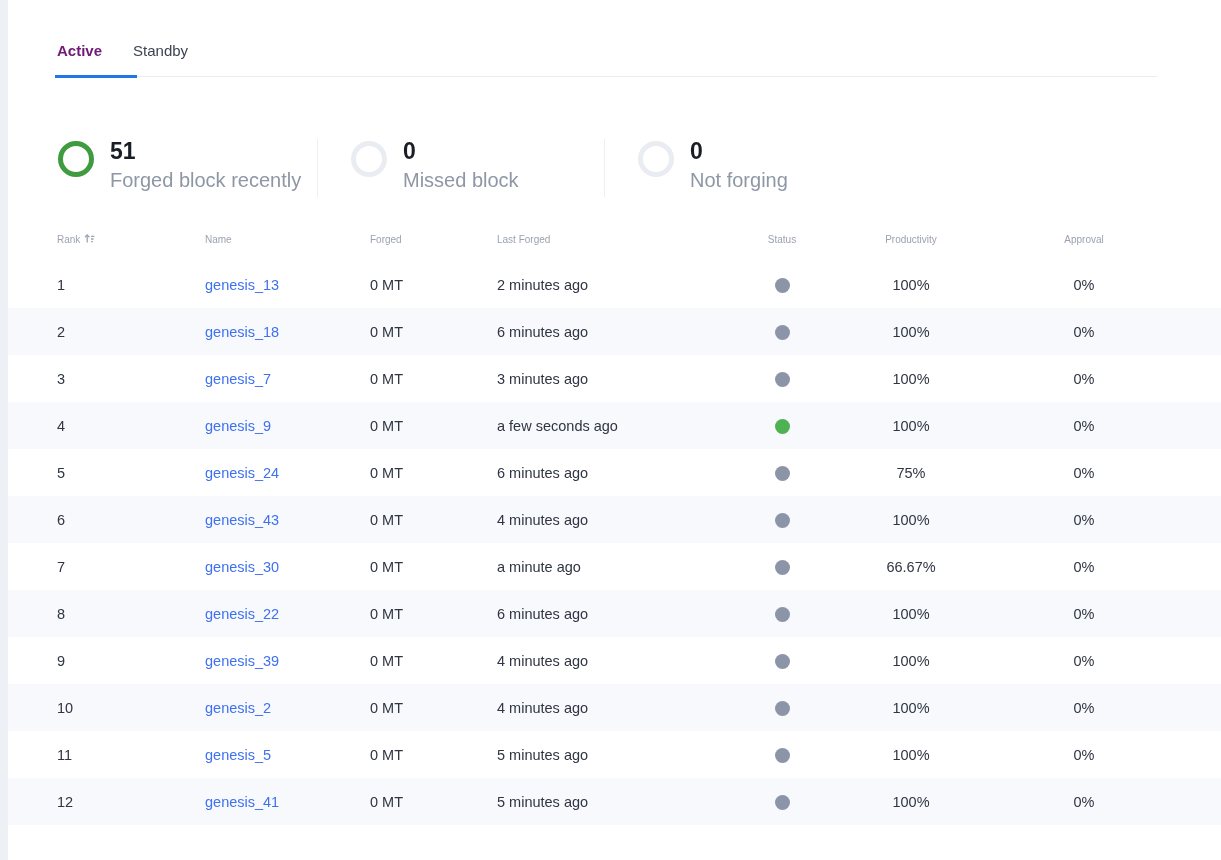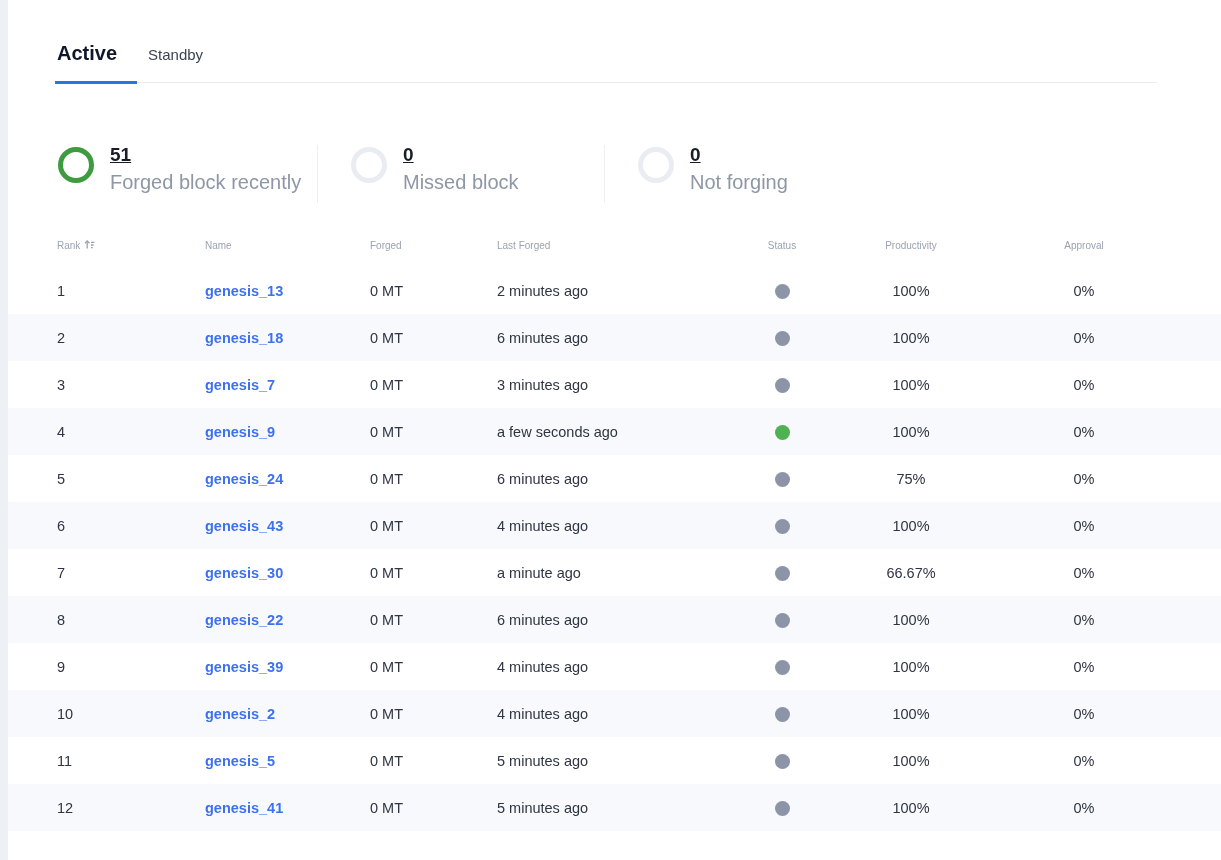--- a/index.html
+++ b/index.html
@@ -26,23 +26,23 @@
     align-items: baseline;
   }
   .tab {
     cursor: pointer;
     padding-bottom: 17px;
     position: relative;
     color: #3c4453;
     font-size: 15px;
   }
   .tab.active {
-    font-size: 20px;
+    font-size: 15px;
     font-weight: 600;
-    color: #0f172a;
+    color: #701a75;
   }
   .tab.active::after {
     content: "";
     position: absolute;
     left: -2px;
     width: 82px;
     height: 3px;
     bottom: -2px;
     background: var(--accent, #2277e6);
   }
@@ -64,25 +64,24 @@
   .ring { width: 38px; height: 38px; flex: 0 0 auto; margin-top: 1px; }
   .ring circle { fill: none; stroke-width: 5; }
   .ring-green circle { stroke: var(--ring-green, #3f9b3f); }
   .ring-light circle { stroke: var(--ring-light, #e9edf2); }
   .ring-blue  circle {
     stroke: var(--ring-blue, #1d7ad2);
     stroke-dasharray: 86 11.4;
     stroke-linecap: round;
   }
   .stat-value {
-    font-size: 19px;
+    font-size: 23px;
     font-weight: 700;
     color: #191d26;
     line-height: 1.1;
-    text-decoration: underline;
   }
   .stat-label {
     margin-top: 5px;
     font-size: 20px;
     color: var(--label-text, #8e97a6);
   }
 
   
   table {
     width: 100%;
@@ -114,21 +113,20 @@
     white-space: nowrap;
   }
   tbody tr:nth-child(even) { background: var(--stripe, #f7f9fc); }
   th:first-child, td:first-child { padding-left: 49px; }
   th:last-child,  td:last-child  { padding-right: 48px; }
   .al-r { text-align: center; }
   a.link {
     color: var(--link, #3e71f0);
     text-decoration: none;
     cursor: pointer;
-    font-weight: bold;
   }
   .dot {
     display: inline-block;
     width: 15px; height: 15px;
     border-radius: 50%;
     background: var(--dot-gray, #8c94a8);
     vertical-align: middle;
   }
   .dot[data-status="green"] { background: var(--dot-green, #4eb253); }
   .sort-icon {

